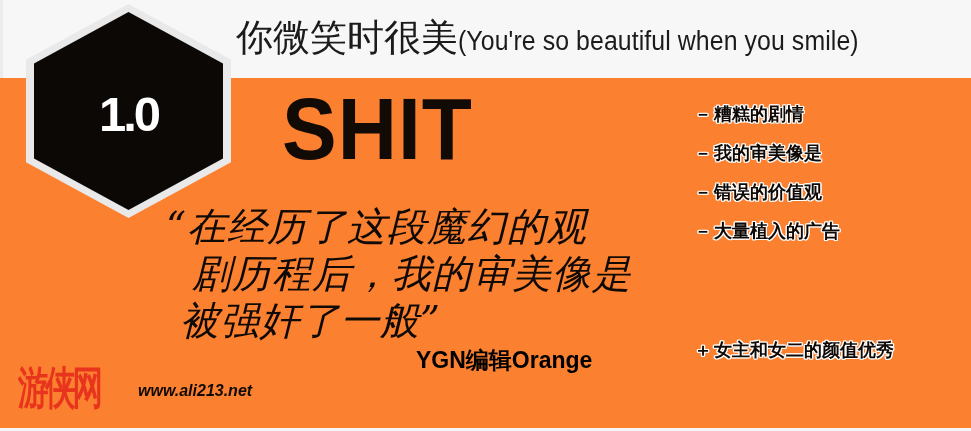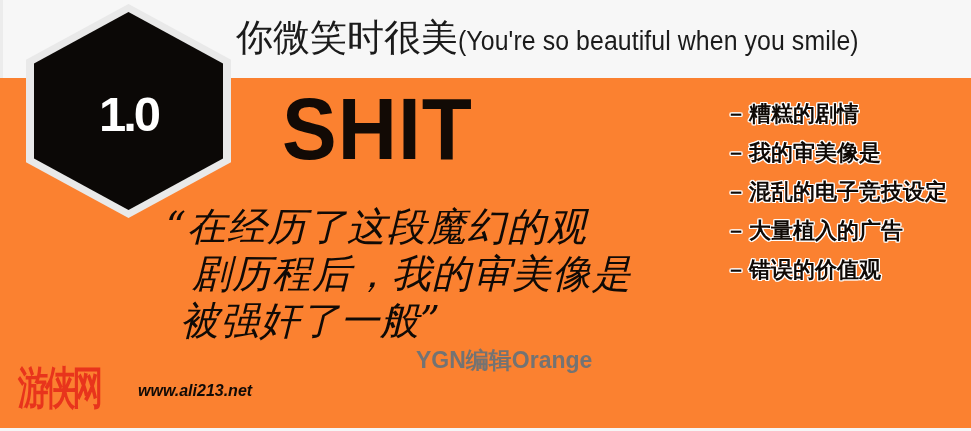--- a/index.html
+++ b/index.html
@@ -135,44 +135,43 @@
   .quote-line.l2 { padding-left: 2px; margin-left: 38px; }
   .quote-line.l3 { padding-left: 28px; }
 
   .attrib {
     position: absolute;
     left: 416px; top: 347px;
     font-family: "Liberation Sans", "DejaVu Sans", sans-serif;
     font-weight: bold;
     font-size: 23px;
     line-height: 26px;
-    color: #737373;
+    color: #000000;
     white-space: nowrap;
     text-align: center;
   }
 
   
   .points {
     position: absolute;
     left: 694px; top: 94px;
     width: 272px;
   }
   .point {
     font-family: "DejaVu Sans", "Liberation Sans", sans-serif;
     font-weight: bold;
-    font-size: 22px;
+    font-size: 18px;
     line-height: 39px;
     color: #100a06;
     white-space: nowrap;
     text-shadow:
        1.3px 0 0 #ffffff, -1.3px 0 0 #ffffff,
        0 1.3px 0 #ffffff, 0 -1.3px 0 #ffffff,
        1px 1px 0 #ffffff, -1px -1px 0 #ffffff,
        1px -1px 0 #ffffff, -1px 1px 0 #ffffff;
-    margin-left: 31px;
   }
   .point .mark { margin-right: 2px; }
   .point.pro {
     position: absolute;
     left: 0; top: 236px;
   }
 
   
   .logo {
     position: absolute;
@@ -229,26 +228,26 @@
   <div class="attrib">YGN编辑Orange</div>
 
   <div class="points">
     <div class="point">
       <span class="mark">－</span><span>糟糕的剧情</span>
     </div>
     <div class="point">
       <span class="mark">－</span><span>我的审美像是</span>
     </div>
     <div class="point">
-      <span class="mark">－</span><span>混乱的电子竞技设定</span>
+      <span class="mark">－</span><span>错误的价值观</span>
     </div>
     <div class="point">
       <span class="mark">－</span><span>大量植入的广告</span>
     </div>
-    <div class="point">
-      <span class="mark">－</span><span>错误的价值观</span>
+    <div class="point pro">
+      <span class="mark">＋</span><span>女主和女二的颜值优秀</span>
     </div>
   </div>
 
   <div class="logo">游侠网</div>
   <div class="site-url">www.ali213.net</div>
 
 </div>
 
 </body></html>

